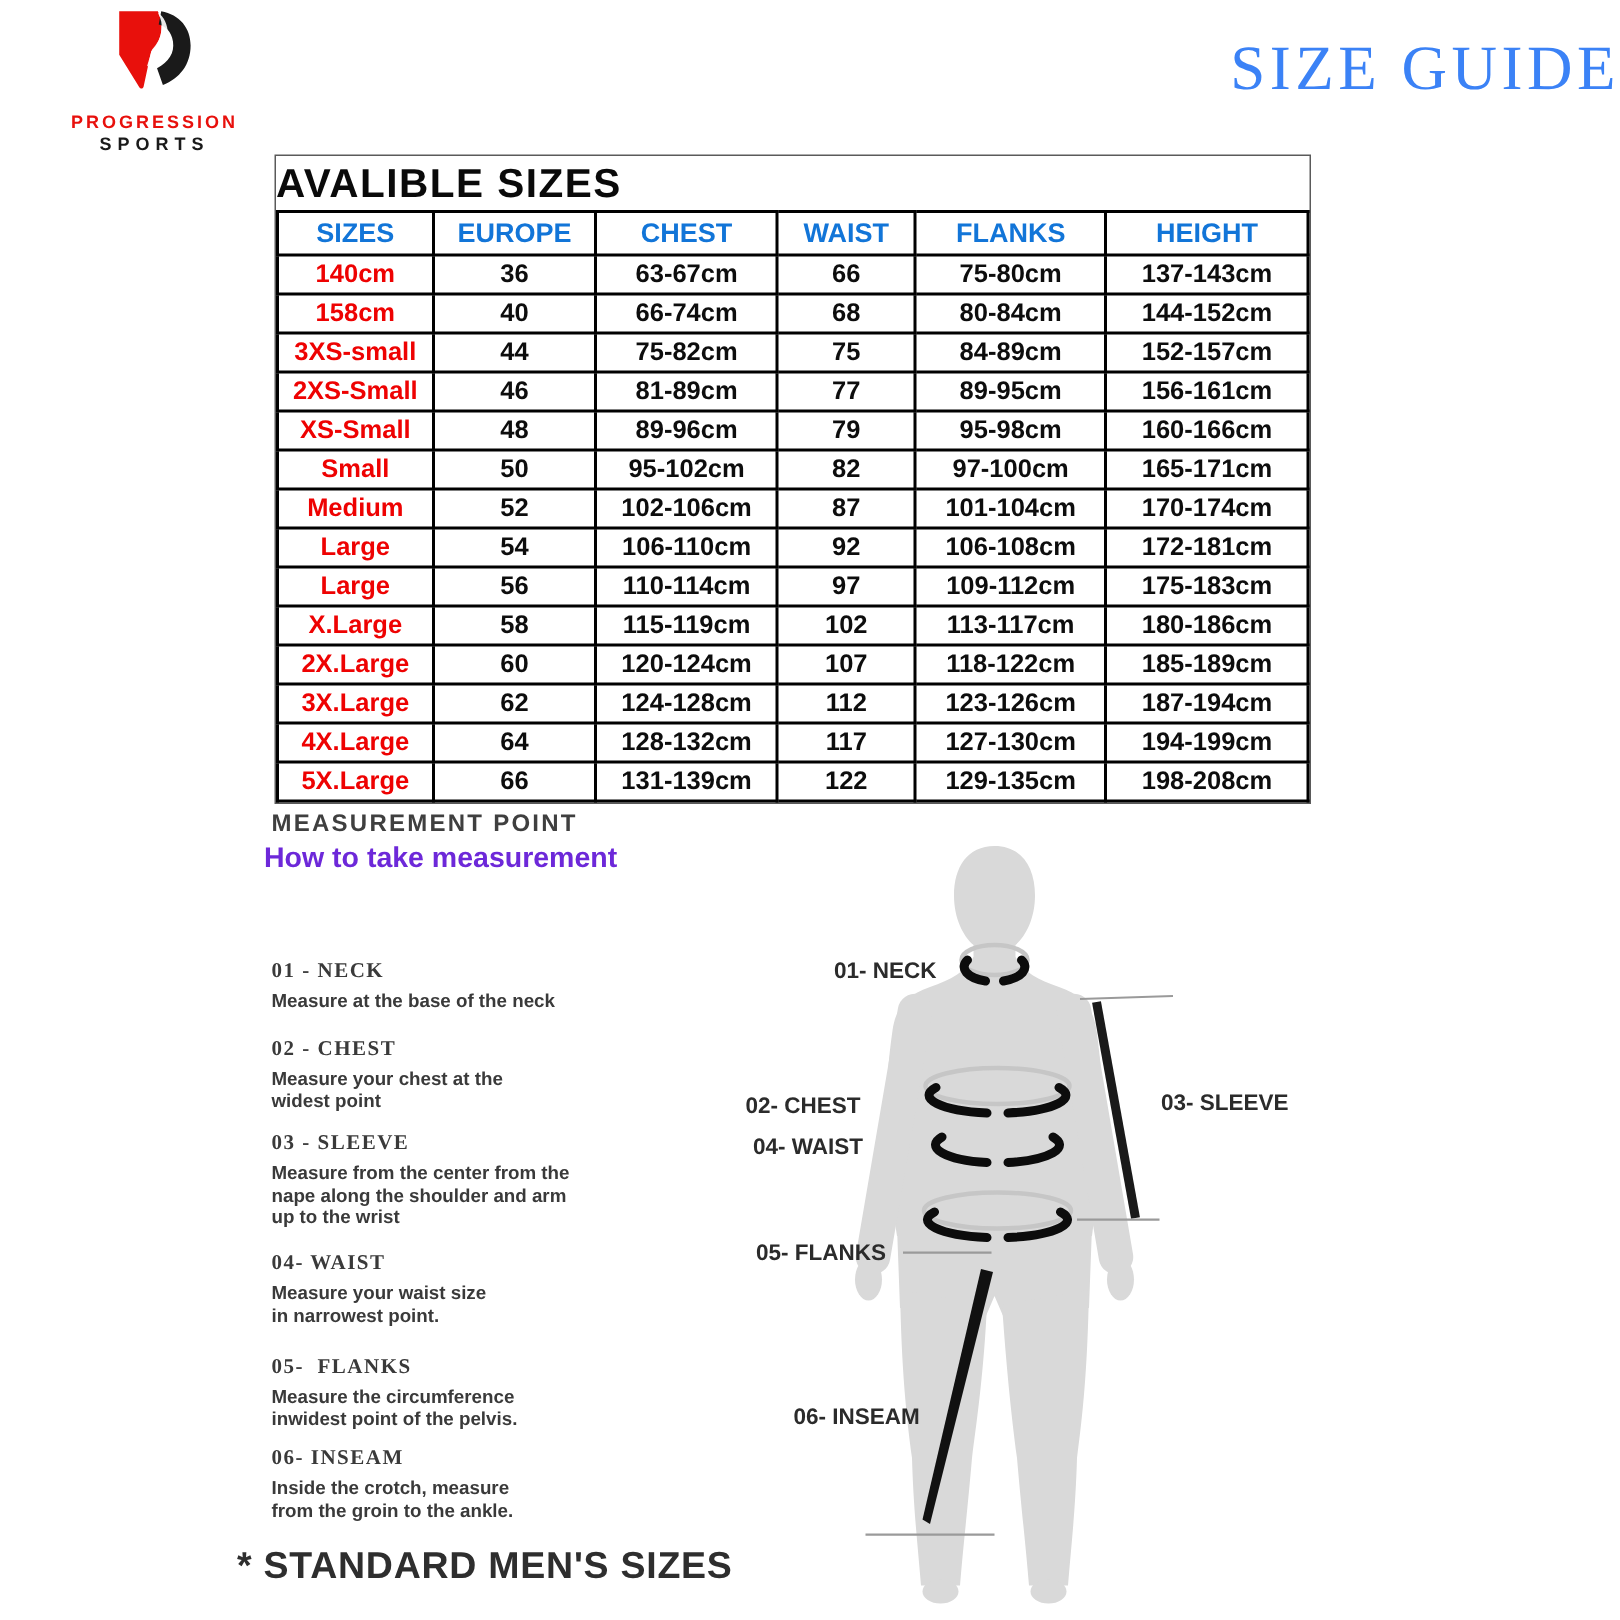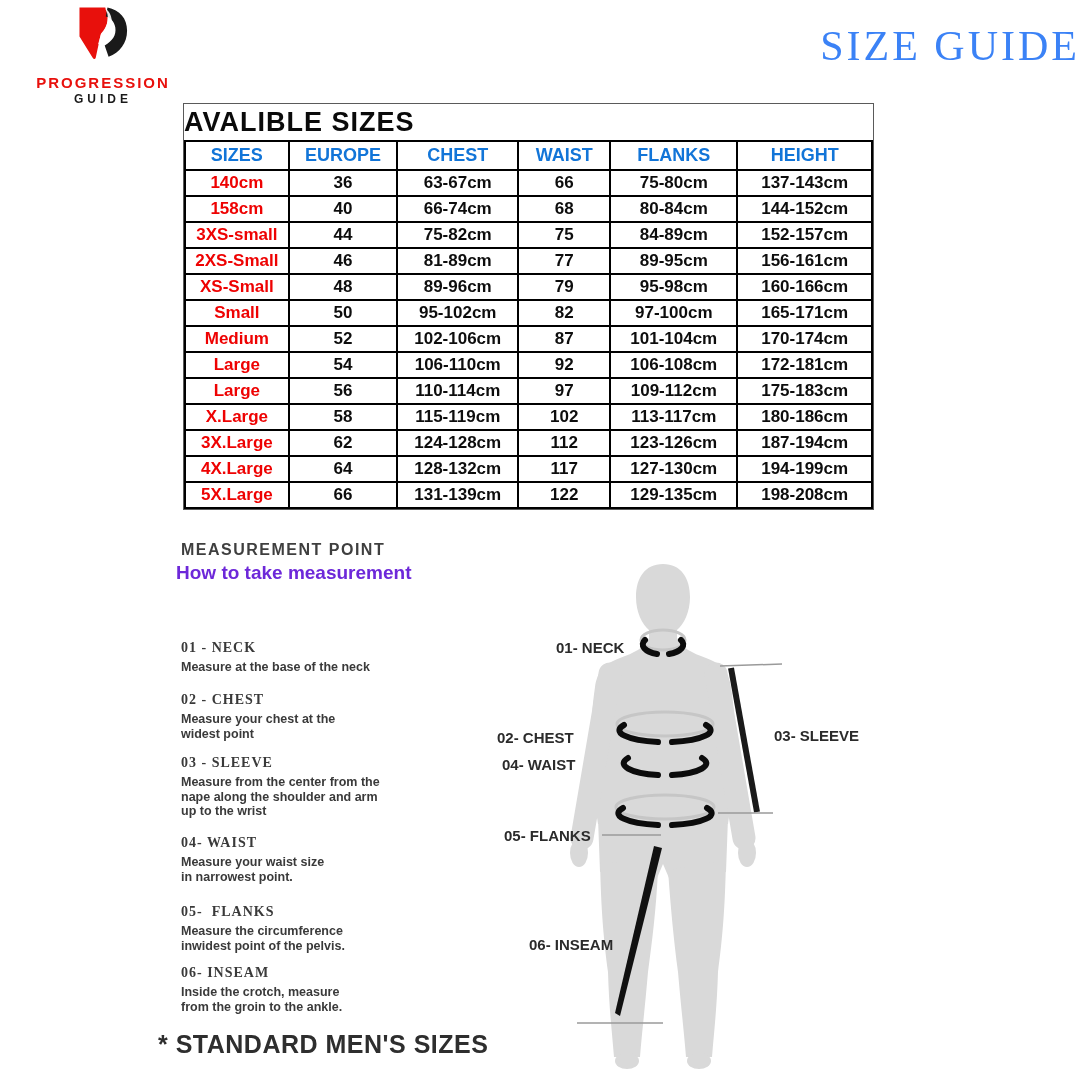--- a/index.html
+++ b/index.html
@@ -2,21 +2,21 @@
 <html><head>
 <meta charset="utf-8">
 <style>
   html,body{margin:0;padding:0;background:#fff;}
   #page{position:relative;width:1080px;height:1080px;background:#ffffff;overflow:hidden;
         font-family:"Liberation Sans", sans-serif;}
 
   
   .logo{position:absolute;left:22px;top:4px;width:162px;text-align:center;}
   .logo-icon{display:block;margin:0 auto;width:56px;height:64px;}
-  .logo-line1{margin-top:6px;font-size:15px;font-weight:bold;letter-spacing:2px;color:#e8100c;}
+  .logo-line1{margin-top:6px;font-size:12px;font-weight:bold;letter-spacing:2px;color:#e8100c;}
   .logo-line2{margin-top:1px;font-size:12px;font-weight:bold;letter-spacing:4px;color:#1a1a1a;}
 
   
   .page-title{position:absolute;left:0;right:0;top:22px;text-align:right;
               font-family:Liberation Serif, serif;font-size:42px;color:#3b82f6;letter-spacing:3px;}
 
   
   .size-table-wrap{position:absolute;left:183px;top:103px;width:689px;border:1px solid #5a5a5a;}
   .table-title{height:36px;line-height:36px;text-align:left;font-size:27px;font-weight:bold;
                letter-spacing:1px;color:#0a0a0a;}
@@ -56,21 +56,21 @@
 
 <div id="page">
 
   <div class="logo">
     <svg class="logo-icon" viewBox="0 0 100 110" aria-hidden="true">
       <path d="M8,4 L54,4 C61,20 60,38 46,52 L37,94 C36,97 33,97 31,93 L8,56 Z" fill="#e8100c"></path>
       <path d="M58,4 C80,8 93,24 93,45 C93,68 80,84 60,92 L53,72 C67,64 74,54 72,40 C70,28 63,22 55,20 Z" fill="#1a1a1a"></path>
       <path d="M54,6 C62,20 60,36 47,50 L41,70 C56,60 66,48 66,32 C66,20 61,10 54,6 Z" fill="#ffffff" opacity="0.9"></path>
     </svg>
     <div class="logo-line1">PROGRESSION</div>
-    <div class="logo-line2">GUIDE</div>
+    <div class="logo-line2">SPORTS</div>
   </div>
 
   <div class="page-title">SIZE GUIDE</div>
 
   <div class="size-table-wrap">
     <div class="table-title">AVALIBLE SIZES</div>
     <table class="sizes">
       <colgroup>
         <col style="width:15.1%">
           <col style="width:15.8%">
@@ -164,20 +164,28 @@
           </tr>
           <tr>
             <td class="size-col">X.Large</td>
             <td>58</td>
             <td>115-119cm</td>
             <td>102</td>
             <td>113-117cm</td>
             <td>180-186cm</td>
           </tr>
           <tr>
+            <td class="size-col">2X.Large</td>
+            <td>60</td>
+            <td>120-124cm</td>
+            <td>107</td>
+            <td>118-122cm</td>
+            <td>185-189cm</td>
+          </tr>
+          <tr>
             <td class="size-col">3X.Large</td>
             <td>62</td>
             <td>124-128cm</td>
             <td>112</td>
             <td>123-126cm</td>
             <td>187-194cm</td>
           </tr>
           <tr>
             <td class="size-col">4X.Large</td>
             <td>64</td>

